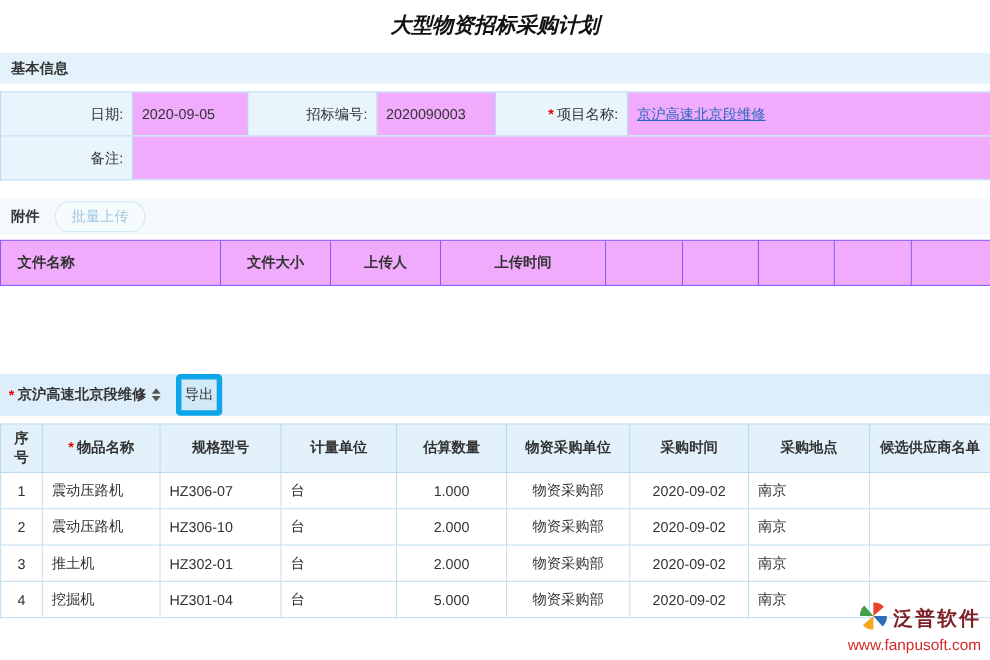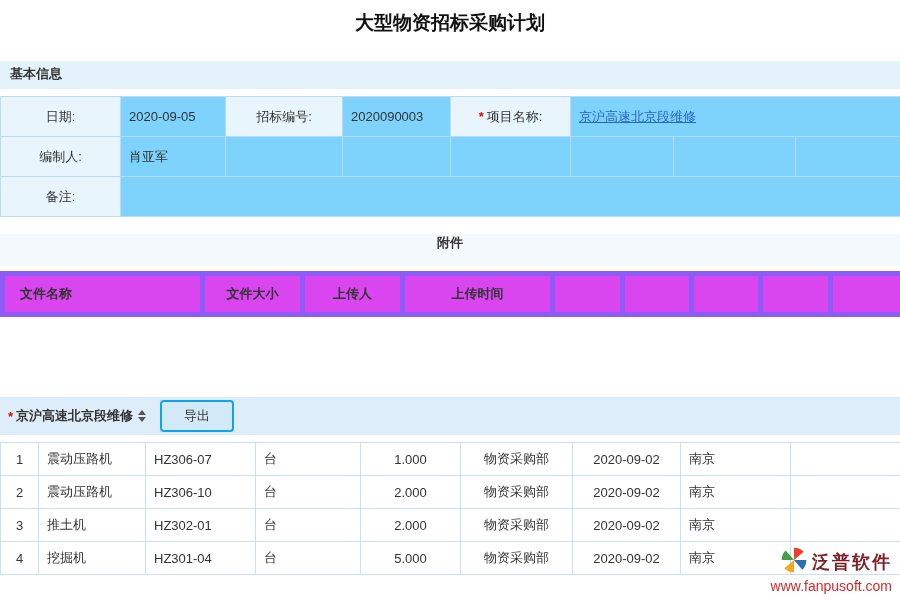--- a/index.html
+++ b/index.html
@@ -11,74 +11,73 @@
     background: #fff;
     overflow: hidden;
     position: relative;
   }
   .page-title {
     text-align: center;
     font-size: 19px;
     font-weight: bold;
     padding: 10px 0 11px 0;
     color: #111;
+    font-style: italic;
   }
   
   .section-bar {
     background: #e4f2fb;
     height: 28px;
     line-height: 28px;
     padding: 0 10px;
     font-weight: bold;
-    margin-top: 14px;
-    font-family: Liberation Mono, monospace;
+    margin-top: 1px;
   }
   
   table { border-collapse: collapse; table-layout: fixed; width: 900px; }
   .info-table { margin-top: 7px; }
   .info-table td {
     border: 1px solid #b9dcf2;
     height: 40px;
     padding: 0 8px;
-    background: #7dd3fc;
+    background: #f0abfc;
     overflow: hidden;
     white-space: nowrap;
   }
   .info-table td.lbl {
     background: #e9f5fd;
-    text-align: center;
+    text-align: right;
   }
   .req { color: #e60000; margin-right: 3px; font-weight: bold; }
   a.project-link { color: #2a67c0; text-decoration: underline; cursor: pointer; }
   
   .attach-bar {
     margin-top: 17px;
     height: 32px;
     background: #f3f9fd;
     display: flex;
     align-items: center;
     gap: 14px;
     padding: 0 10px;
-    flex-direction: column;
   }
   .attach-title { font-weight: bold; }
   .btn-upload {
     background: #f6fbfe;
     border: 1px solid #d5e9f6;
     border-radius: 13px;
     color: #9fc6e0;
     font-size: 13px;
     padding: 4px 14px;
     cursor: pointer;
     font-family: inherit;
   }
   .file-table { margin-top: 5px; }
   .file-table th {
-    background: #d946ef;
-    border: 5px solid #8b5cf6;
+    background: #f0abfc;
+    border: 1px solid #8b5cf6;
     height: 41px;
     font-weight: bold;
     font-size: 13px;
     text-align: center;
     overflow: hidden;
     white-space: nowrap;
   }
   .file-table th.first { text-align: left; padding-left: 15px; }
   
   .detail-bar {
@@ -106,25 +105,25 @@
   }
   .sort-icon .tri-down {
     width: 0; height: 0;
     border-left: 4px solid transparent;
     border-right: 4px solid transparent;
     border-top: 5px solid #555;
   }
   .btn-export {
     margin-left: 14px;
     background: #d2e9f7;
-    border: 2px solid #0ea5e9;
+    border: 5px solid #0ea5e9;
     border-radius: 4px;
     color: #333;
     font-size: 13px;
-    padding: 5px 22px;
+    padding: 5px 3px;
     cursor: pointer;
     font-family: inherit;
   }
   .detail-table { margin-top: 7px; }
   .detail-table th {
     background: #e3f1fb;
     border: 1px solid #b9dcf2;
     height: 44px;
     font-weight: bold;
     font-size: 13px;
@@ -178,38 +177,29 @@
   <tbody>
       <tr>
     <td class="lbl">日期:</td>
     <td>2020-09-05</td>
     <td class="lbl">招标编号:</td>
     <td>2020090003</td>
     <td class="lbl"><span class="req">*</span><span>项目名称:</span></td>
     <td colspan="3"><a class="project-link">京沪高速北京段维修</a></td>
   </tr>
   <tr>
-    <td class="lbl">编制人:</td>
-    <td>肖亚军</td>
-    <td></td>
-    <td></td>
-    <td></td>
-    <td></td>
-    <td></td>
-    <td></td>
-  </tr>
-  <tr>
     <td class="lbl">备注:</td>
     <td colspan="7"></td>
   </tr>
 </tbody>
   </table>
 
 <div class="attach-bar">
   <span class="attach-title">附件</span>
+  <button class="btn-upload">批量上传</button>
 </div>
 
 <table class="file-table">
   <colgroup>
     <col style="width:200px">
       <col style="width:100px">
       <col style="width:100px">
       <col style="width:150px">
     <col style="width:70px">
       <col style="width:69px">
@@ -250,20 +240,31 @@
       <col style="width:107px">
       <col style="width:110px">
       <col style="width:105px">
       <col style="width:100px">
     <col style="width:112px">
       <col style="width:108px">
       <col style="width:110px">
       <col style="width:110px">
   </colgroup>
   <tbody>
+      <tr>
+    <th>序号</th>
+    <th><span class="req">*</span><span>物品名称</span></th>
+    <th>规格型号</th>
+    <th>计量单位</th>
+    <th>估算数量</th>
+    <th>物资采购单位</th>
+    <th>采购时间</th>
+    <th>采购地点</th>
+    <th>候选供应商名单</th>
+  </tr>
   <tr>
     <td class="ta-c">1</td>
     <td class="ta-l">震动压路机</td>
     <td class="ta-l">HZ306-07</td>
     <td class="ta-l">台</td>
     <td class="ta-c">1.000</td>
     <td class="ta-c">物资采购部</td>
     <td class="ta-c">2020-09-02</td>
     <td class="ta-l">南京</td>
     <td></td>

